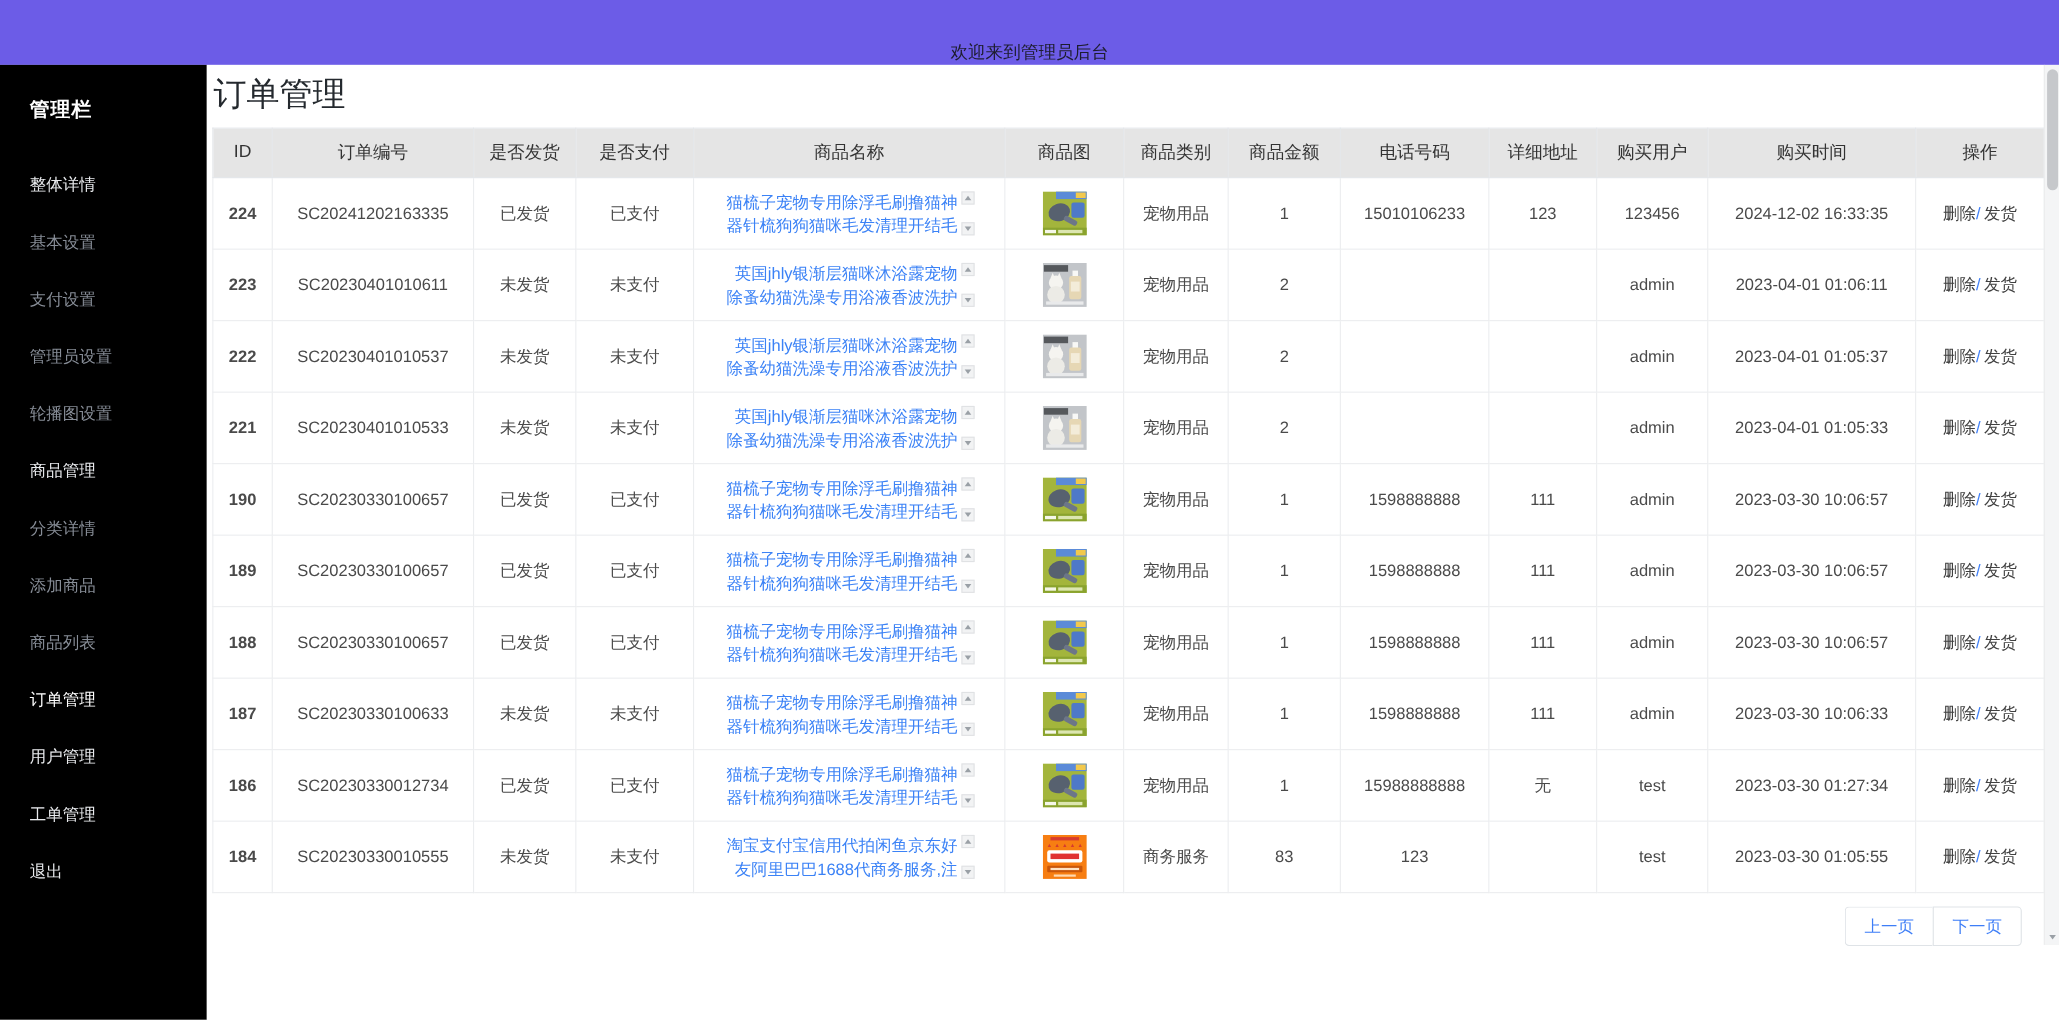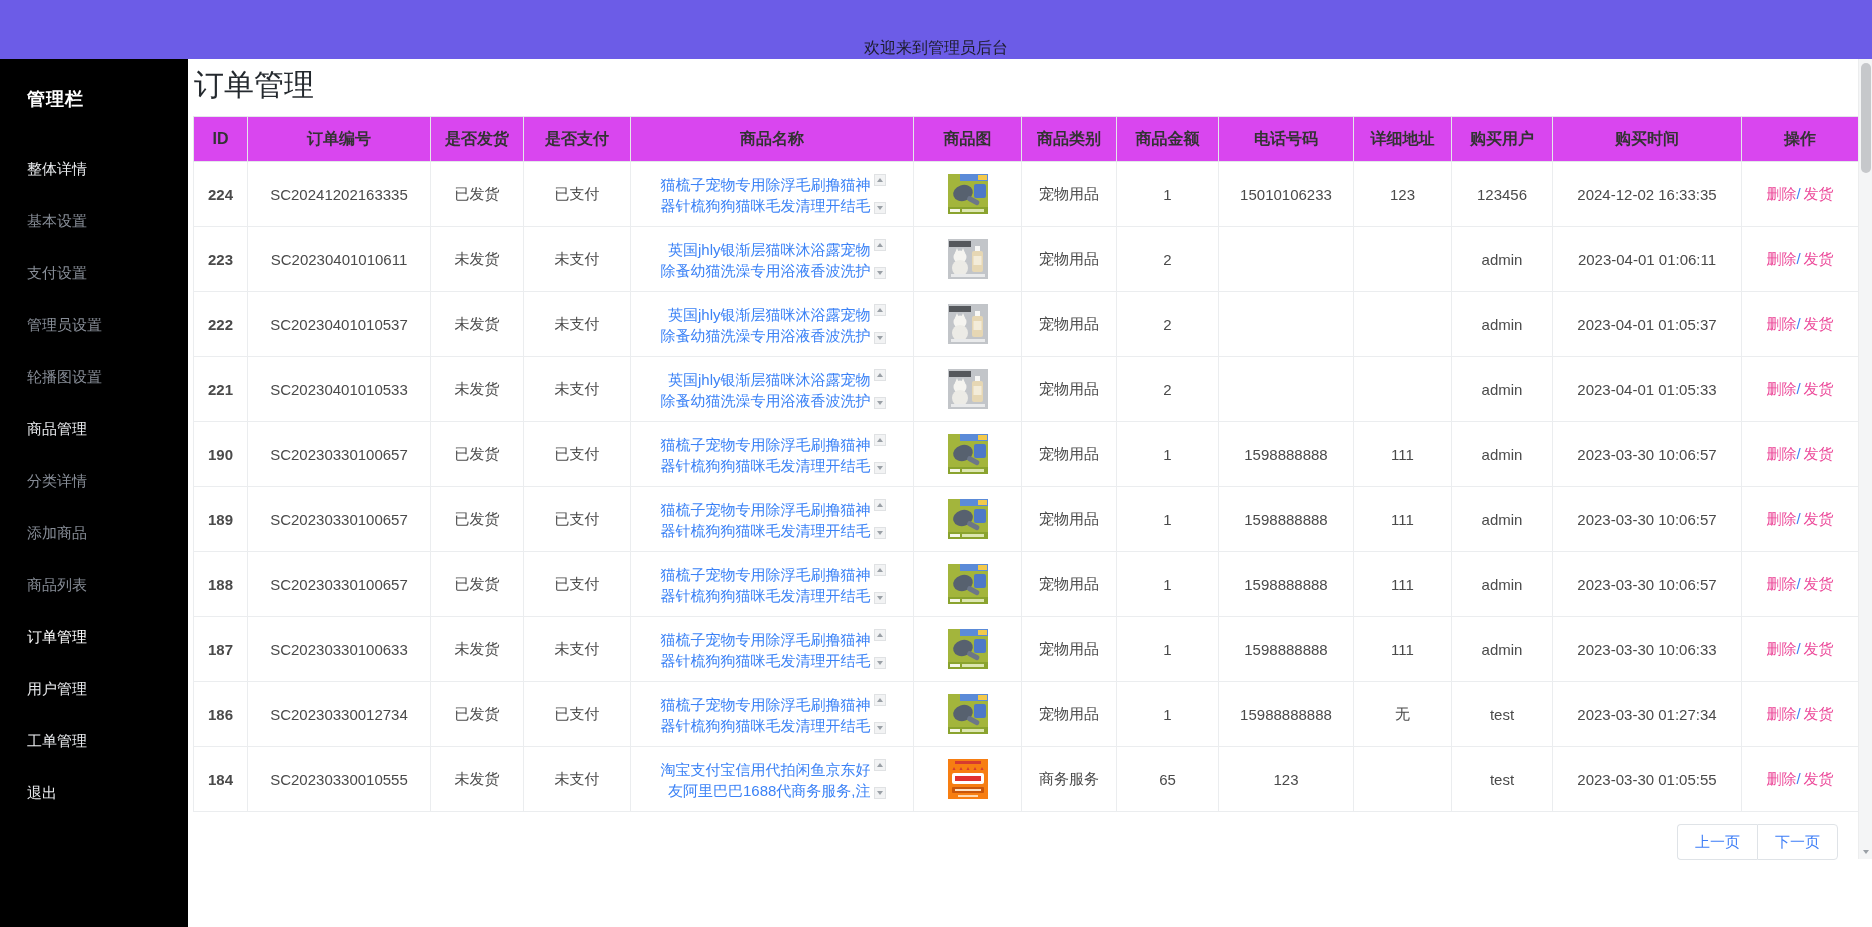--- a/index.html
+++ b/index.html
@@ -23,30 +23,30 @@
   .sidebar-item.active { color:#ffffff; }
 
   
   .main { position:absolute; left:188px; top:59px; width:1670px; height:868px;
     background:#fff; }
   .page-title { font-size:30px; font-weight:500; color:#24292e; padding:6px 0 10px 6px; }
 
   
   table.orders { border-collapse:collapse; table-layout:fixed; width:1665px;
     margin-left:5px; border:1px solid #E4E7EA; }
-  table.orders th { background:#d946ef; height:45px; font-size:16px; font-weight:bold;
+  table.orders th { background:#e5e5e5; height:45px; font-size:16px; font-weight:normal;
     color:#333; border:1px solid #E4E7EA; }
   table.orders td { height:65px; font-size:15px; color:#4a4a4a; text-align:center;
     border:1px solid #EBEDEF; background:#fff; vertical-align:middle; }
   td.cell-id { font-weight:bold; color:#222; font-size:15px; }
   td.cell-order-no { color:#555; }
   .status-green { color:#2BA245; }
   .status-red   { color:#F53F3F; }
   .cell-actions { white-space:nowrap; }
-  .action-link { color:#ec4899; text-decoration:none; cursor:pointer; font-size:15px; }
+  .action-link { color:#404040; text-decoration:none; cursor:pointer; font-size:15px; }
   .action-sep { color:#3E7EF7; margin:0 3px 0 0; }
 
   
   .pname-wrap { display:flex; align-items:flex-start; justify-content:center; gap:3px; }
   .pname-text { width:212px; height:40px; overflow:hidden; font-size:15px;
     line-height:21px; color:#3b82f6; text-align:right; word-break:break-all; }
   .mini-scroll { width:12px; height:40px; display:flex; flex-direction:column;
     justify-content:space-between; }
   .ms-btn { width:12px; height:12px; background:#f2f3f4; border:1px solid #e0e2e4;
     display:flex; align-items:center; justify-content:center; cursor:pointer; }
@@ -559,21 +559,21 @@
     </g>
     <rect x="4" y="14" width="32" height="11" rx="2" fill="#FFFFFF"></rect>
     <rect x="7" y="17" width="26" height="5" fill="#E03131"></rect>
     <rect x="4" y="28" width="32" height="6" rx="1" fill="#C9560A"></rect>
     <rect x="7" y="30" width="26" height="2" fill="#FFE1C2"></rect>
     <rect x="10" y="36" width="20" height="2" fill="#FFD9B0"></rect>
   </svg>
             </span>
     </td>
     <td>商务服务</td>
-    <td>65</td>
+    <td>83</td>
     <td>123</td>
     <td></td>
     <td>test</td>
     <td>2023-03-30 01:05:55</td>
     <td class="cell-actions">
       <a class="action-link">删除</a><span class="action-sep">/</span><a class="action-link">发货</a>
     </td>
   </tr>
       </tbody>
   </table>

